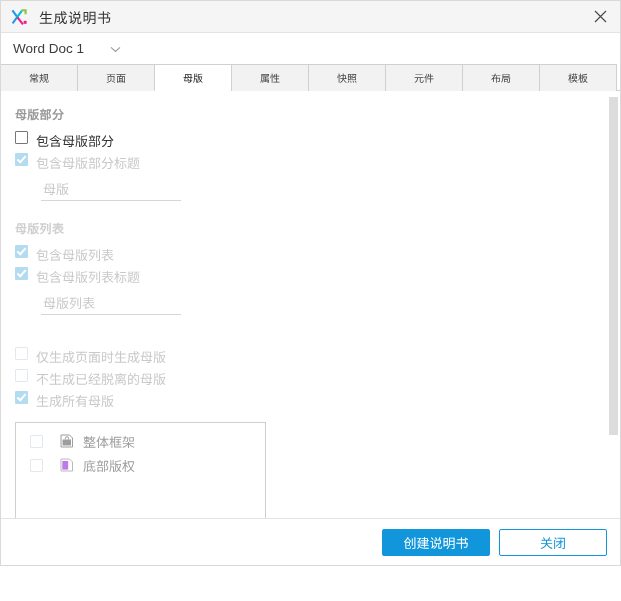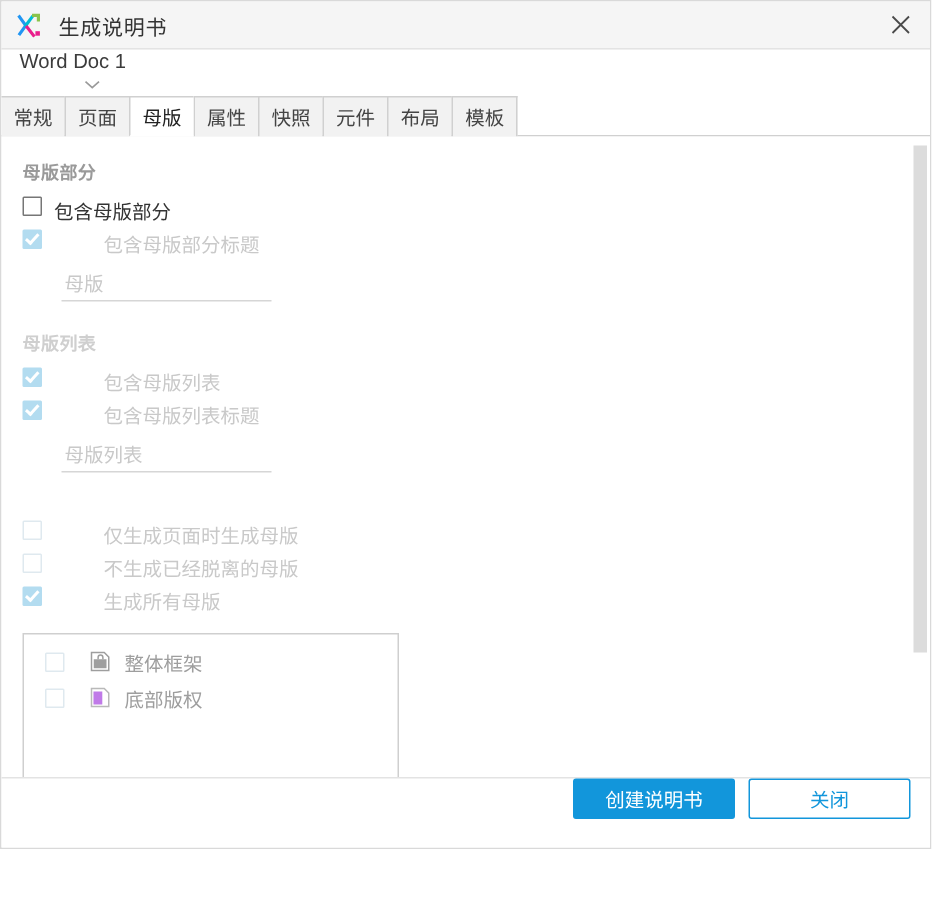--- a/index.html
+++ b/index.html
@@ -74,21 +74,20 @@
     align-items: center;
     padding-left: 12px;
     box-sizing: border-box;
     background: #ffffff;
   }
   .doc-select {
     display: flex;
     align-items: center;
     cursor: pointer;
     user-select: none;
-    flex-direction: column;
   }
   .doc-select .label {
     font-size: 13.5px;
     color: #3c3c3c;
     white-space: nowrap;
   }
   .doc-select .caret {
     margin-left: 26px;
     display: block;
   }
@@ -100,22 +99,22 @@
     display: flex;
     align-items: flex-end;
     padding-left: 0;
     border-bottom: 1px solid #d0d0d0;
     box-sizing: border-box;
     background: #ffffff;
   }
   .tab {
     height: 27px;
     line-height: 27px;
-    padding: 0 8px;
-    font-size: 13px;
+    padding: 0 28px;
+    font-size: 10px;
     color: #444444;
     background: #f2f2f2;
     border: 1px solid #d0d0d0;
     border-bottom: none;
     border-right: none;
     box-sizing: border-box;
     cursor: pointer;
     white-space: nowrap;
     position: relative;
     top: 1px;
@@ -154,21 +153,21 @@
   .section-title.disabled { color: #cfcfcf; }
   .section-gap { height: 14px; }
 
   
   .cb-row {
     display: flex;
     height: 22px;
     margin-bottom: 0px;
     cursor: pointer;
   }
-  .cb-row.disabled { cursor: default; gap: 33px; }
+  .cb-row.disabled { cursor: default; }
   .cb-box {
     width: 13px;
     height: 13px;
     flex: 0 0 13px;
     box-sizing: border-box;
     border: 1px solid #767676;
     background: #ffffff;
     border-radius: 1px;
     position: relative;
     display: block;
@@ -281,21 +280,21 @@
     cursor: pointer;
   }
 
   
   .footer {
     flex: 0 0 47px;
     height: 47px;
     border-top: 1px solid #e3e3e3;
     background: #ffffff;
     display: flex;
-    align-items: flex-start;
+    align-items: center;
     justify-content: flex-end;
     padding-right: 13px;
     box-sizing: border-box;
   }
   .btn {
     height: 27px;
     min-width: 108px;
     font-family: "Liberation Sans", "DejaVu Sans", sans-serif;
     font-size: 13px;
     border-radius: 2px;

